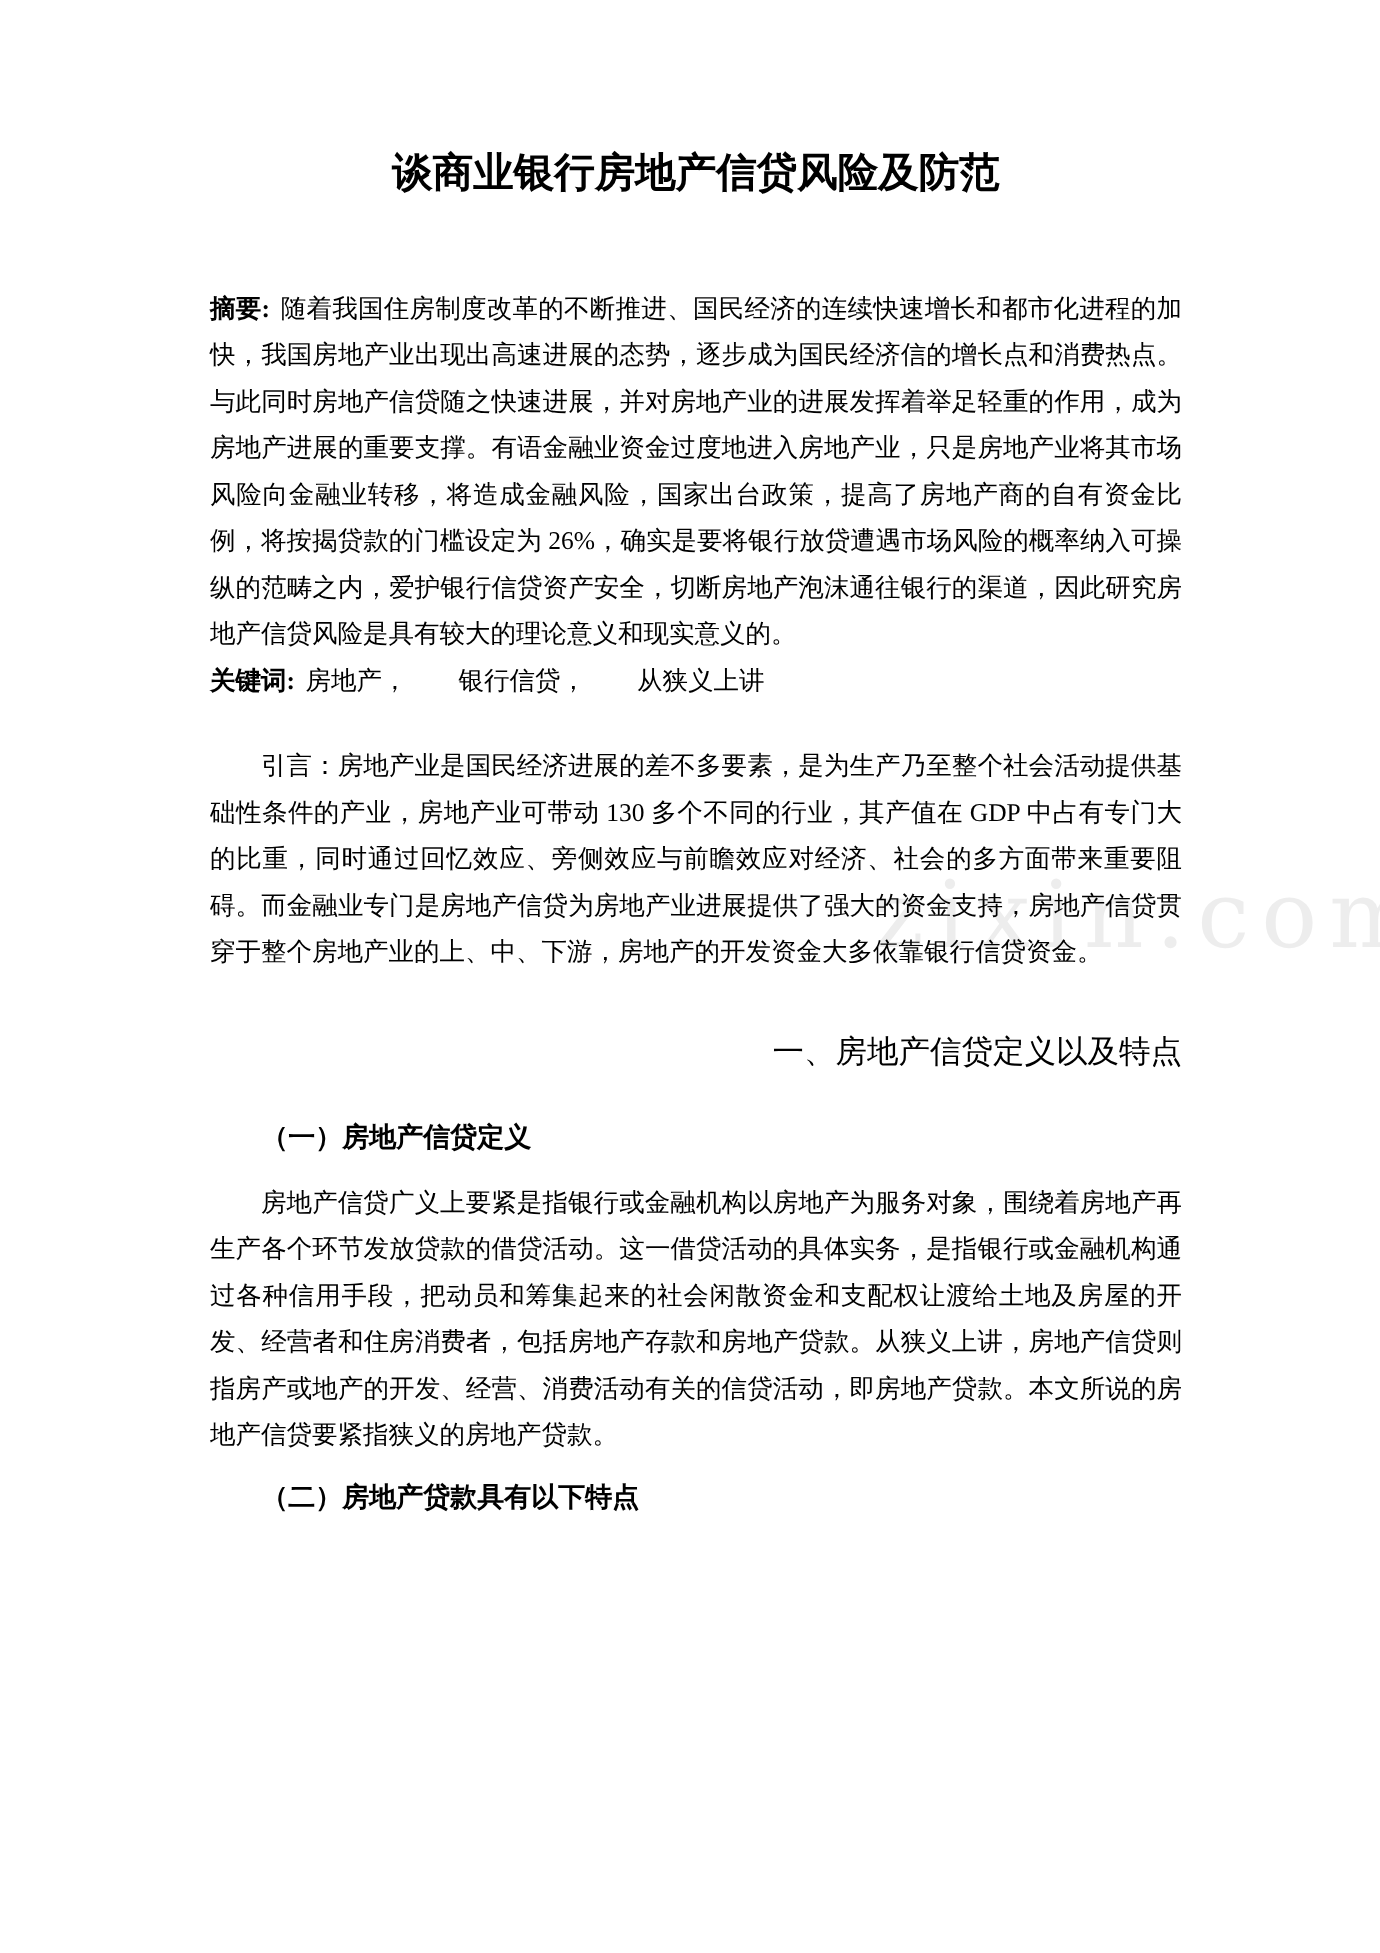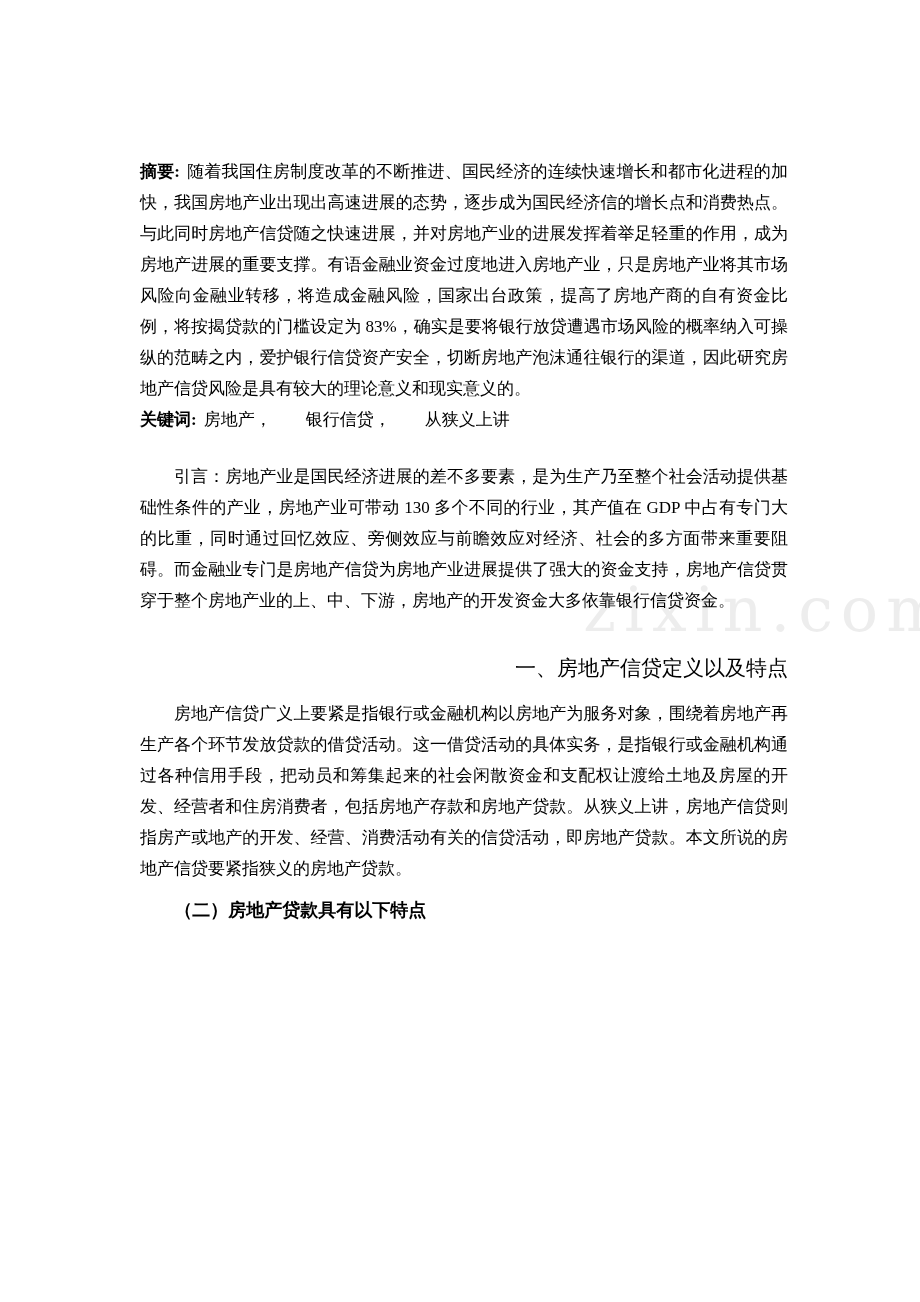--- a/index.html
+++ b/index.html
@@ -96,30 +96,32 @@
 </style>
 </head>
 <body>
 
 <div class="page">
 
   <div class="watermark">zixin.com</div>
 
   <div class="content">
 
+    <h1 class="doc-title">谈商业银行房地产信贷风险及防范</h1>
 
 
-    <p class="para abstract"><span class="label">摘要:</span><span>随着我国住房制度改革的不断推进、国民经济的连续快速增长和都市化进程的加快，我国房地产业出现出高速进展的态势，逐步成为国民经济信的增长点和消费热点。与此同时房地产信贷随之快速进展，并对房地产业的进展发挥着举足轻重的作用，成为房地产进展的重要支撑。有语金融业资金过度地进入房地产业，只是房地产业将其市场风险向金融业转移，将造成金融风险，国家出台政策，提高了房地产商的自有资金比例，将按揭贷款的门槛设定为 83%，确实是要将银行放贷遭遇市场风险的概率纳入可操纵的范畴之内，爱护银行信贷资产安全，切断房地产泡沫通往银行的渠道，因此研究房地产信贷风险是具有较大的理论意义和现实意义的。</span></p>
+    <p class="para abstract"><span class="label">摘要:</span><span>随着我国住房制度改革的不断推进、国民经济的连续快速增长和都市化进程的加快，我国房地产业出现出高速进展的态势，逐步成为国民经济信的增长点和消费热点。与此同时房地产信贷随之快速进展，并对房地产业的进展发挥着举足轻重的作用，成为房地产进展的重要支撑。有语金融业资金过度地进入房地产业，只是房地产业将其市场风险向金融业转移，将造成金融风险，国家出台政策，提高了房地产商的自有资金比例，将按揭贷款的门槛设定为 26%，确实是要将银行放贷遭遇市场风险的概率纳入可操纵的范畴之内，爱护银行信贷资产安全，切断房地产泡沫通往银行的渠道，因此研究房地产信贷风险是具有较大的理论意义和现实意义的。</span></p>
 
     <p class="para keywords"><span class="label">关键词:</span><span>房地产，　　银行信贷，　　从狭义上讲</span></p>
 
     <p class="para intro">引言：房地产业是国民经济进展的差不多要素，是为生产乃至整个社会活动提供基础性条件的产业，房地产业可带动 130 多个不同的行业，其产值在 GDP 中占有专门大的比重，同时通过回忆效应、旁侧效应与前瞻效应对经济、社会的多方面带来重要阻碍。而金融业专门是房地产信贷为房地产业进展提供了强大的资金支持，房地产信贷贯穿于整个房地产业的上、中、下游，房地产的开发资金大多依靠银行信贷资金。</p>
 
     <h2 class="section-heading">一、房地产信贷定义以及特点</h2>
 
+    <h3 class="sub-heading">（一）房地产信贷定义</h3>
 
     <p class="para body-para">房地产信贷广义上要紧是指银行或金融机构以房地产为服务对象，围绕着房地产再生产各个环节发放贷款的借贷活动。这一借贷活动的具体实务，是指银行或金融机构通过各种信用手段，把动员和筹集起来的社会闲散资金和支配权让渡给土地及房屋的开发、经营者和住房消费者，包括房地产存款和房地产贷款。从狭义上讲，房地产信贷则指房产或地产的开发、经营、消费活动有关的信贷活动，即房地产贷款。本文所说的房地产信贷要紧指狭义的房地产贷款。</p>
 
     <h3 class="sub-heading second">（二）房地产贷款具有以下特点</h3>
 
 
   </div>
 </div>
 
 </body></html>

